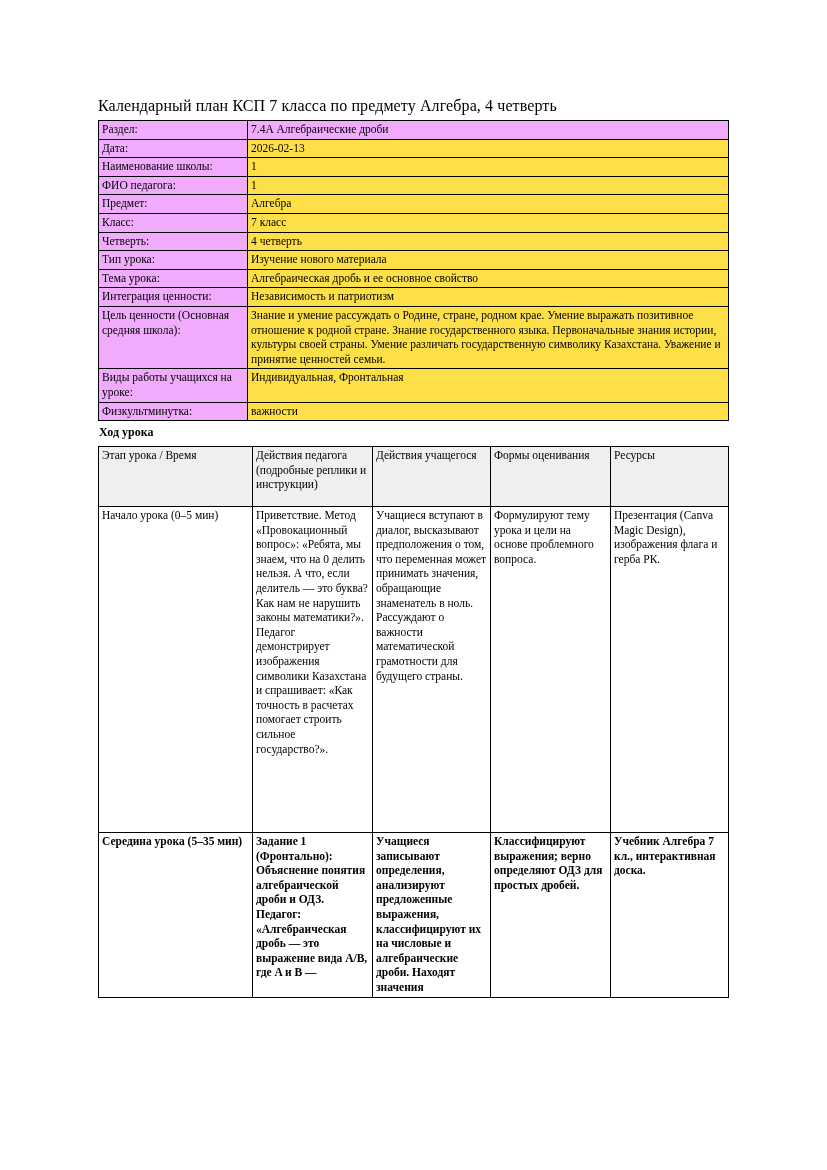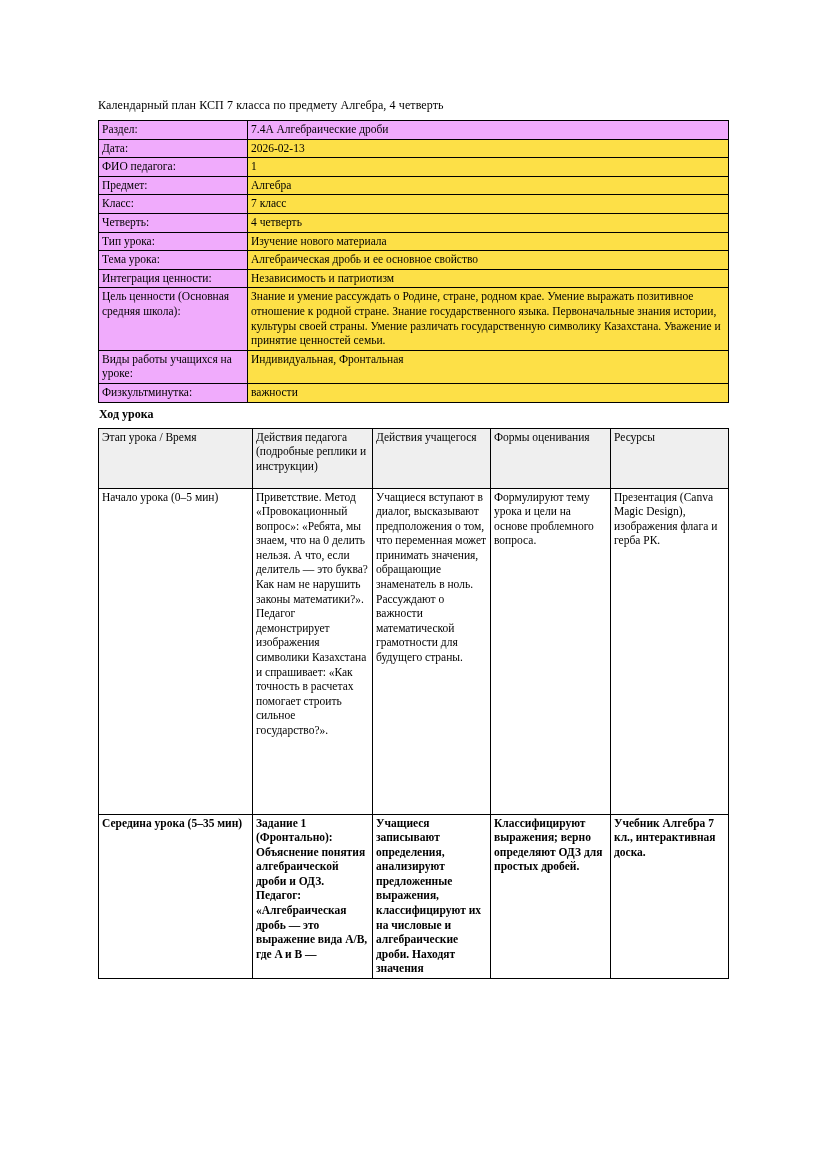--- a/index.html
+++ b/index.html
@@ -21,21 +21,21 @@
     background: #ffffff;
     box-sizing: border-box;
   }
   .content {
     position: absolute;
     left: 98px;
     top: 98px;
     width: 630px;
   }
   .doc-title {
-    font-size: 12px;
+    font-size: 16px;
     line-height: 15px;
     margin: 0 0 7px 0;
     letter-spacing: 0.1px;
   }
   .section-label {
     font-size: 12px;
     line-height: 15px;
     margin: 4px 0 6px 1px;
     font-weight: bold;
   }
@@ -100,20 +100,24 @@
         <col class="c-value">
       </colgroup>
       <tbody>
         <tr class="first-row">
           <td class="label">Раздел:</td>
           <td class="value">7.4А Алгебраические дроби</td>
         </tr>
         <tr>
           <td class="label">Дата:</td>
           <td class="value">2026-02-13</td>
+        </tr>
+        <tr>
+          <td class="label">Наименование школы:</td>
+          <td class="value">1</td>
         </tr>
         <tr>
           <td class="label">ФИО педагога:</td>
           <td class="value">1</td>
         </tr>
         <tr>
           <td class="label">Предмет:</td>
           <td class="value">Алгебра</td>
         </tr>
         <tr>

